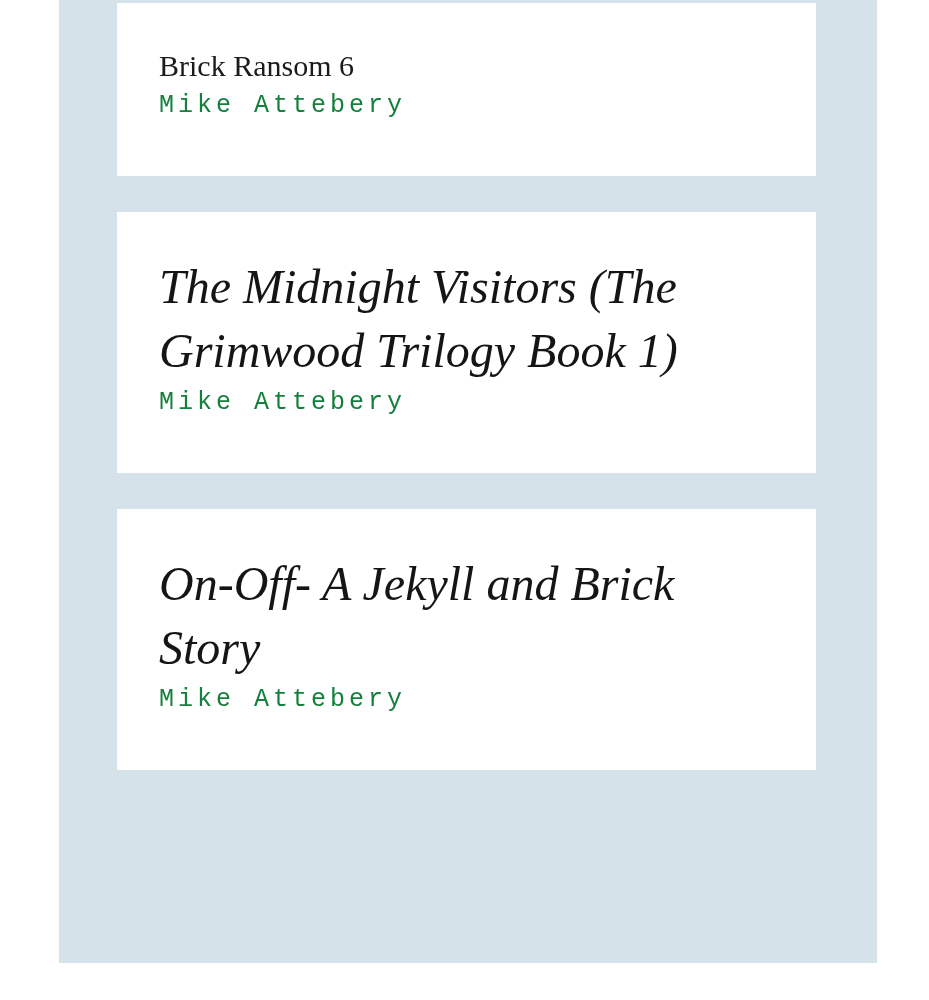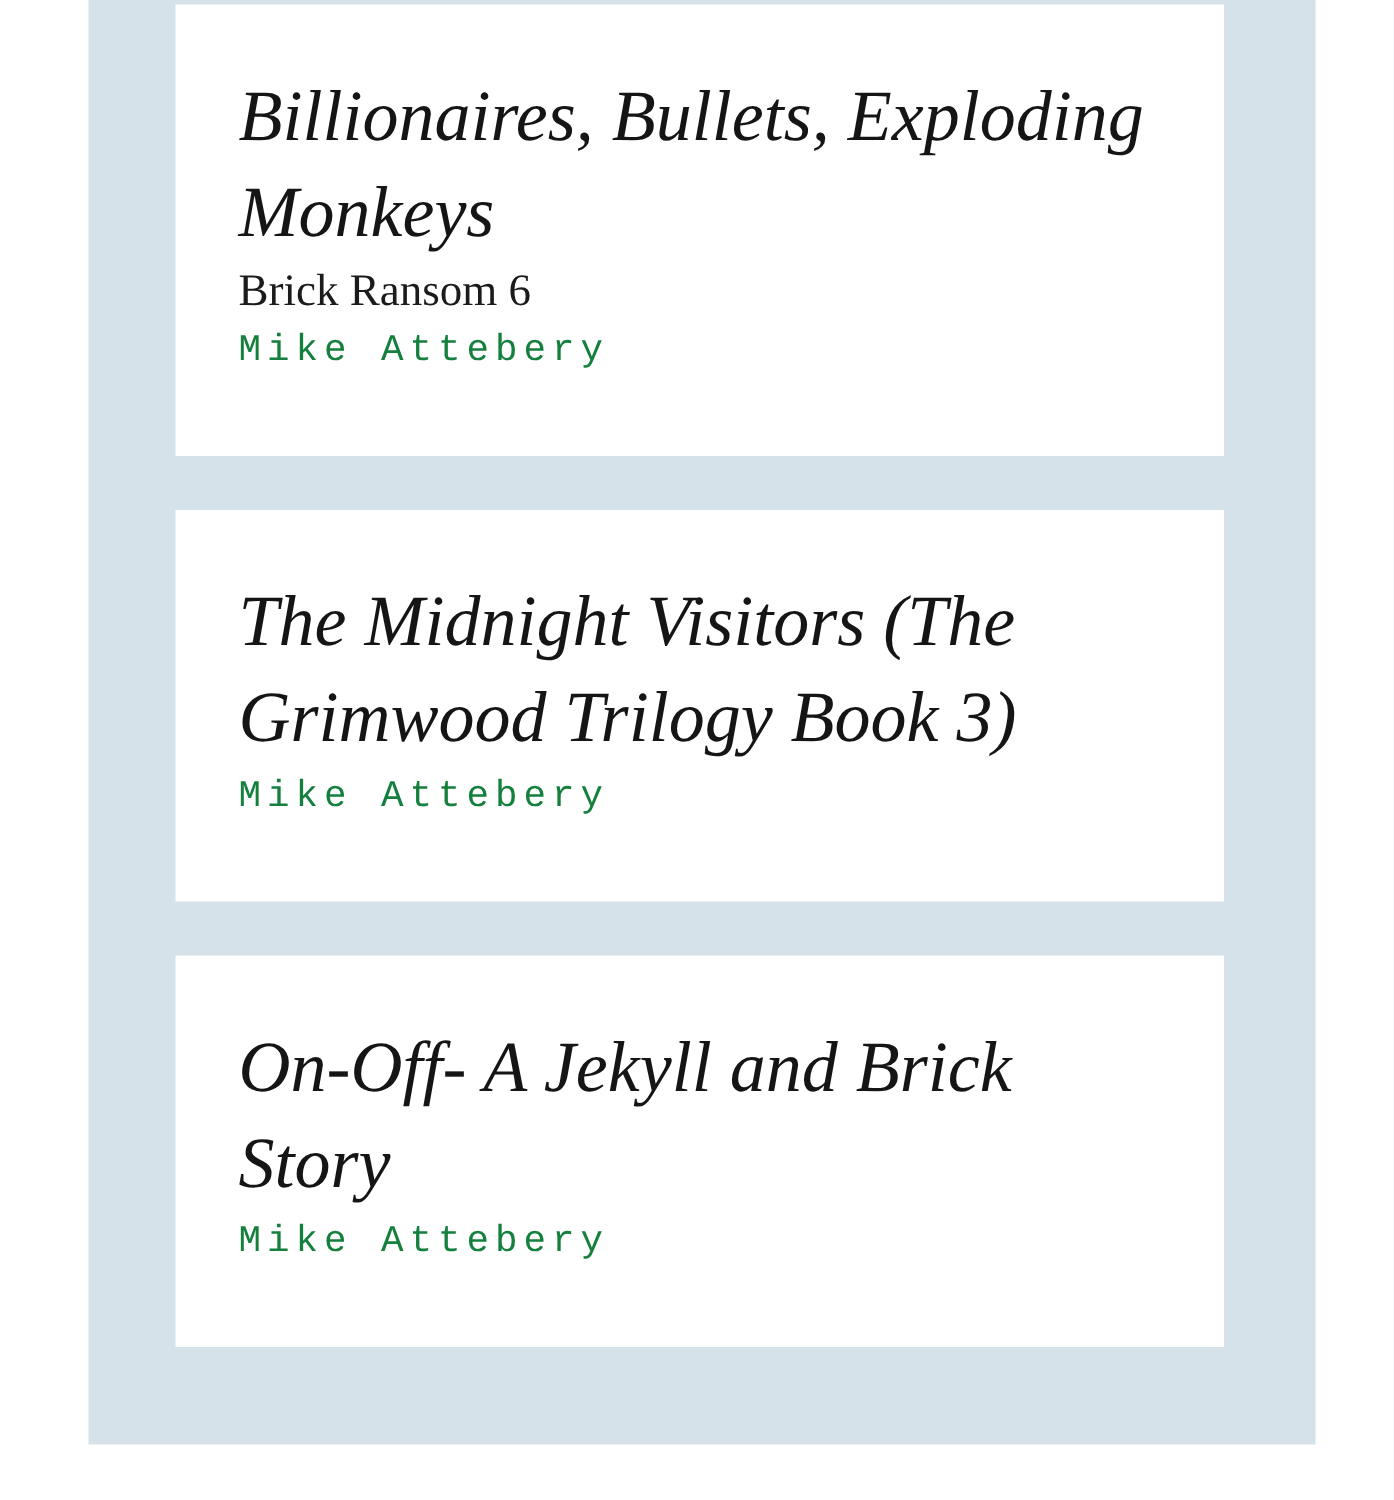--- a/index.html
+++ b/index.html
@@ -53,27 +53,26 @@
     letter-spacing: 4px;
     color: #15803d;
   }
 </style>
 </head>
 <body>
 
 <div class="panel">
 
   <div class="card">
-    <h2 class="book-title">Billionaires, Bullets, Exploding Monkeys</h2>
     <div class="book-series">Brick Ransom 6</div>
     <div class="book-author">Mike Attebery</div>
   </div>
 
   <div class="card">
-    <h2 class="book-title">The Midnight Visitors (The Grimwood Trilogy Book 3)</h2>
+    <h2 class="book-title">The Midnight Visitors (The Grimwood Trilogy Book 1)</h2>
     <div class="book-author">Mike Attebery</div>
   </div>
 
   <div class="card">
     <h2 class="book-title">On-Off- A Jekyll and Brick Story</h2>
     <div class="book-author">Mike Attebery</div>
   </div>
 
 </div>
 

